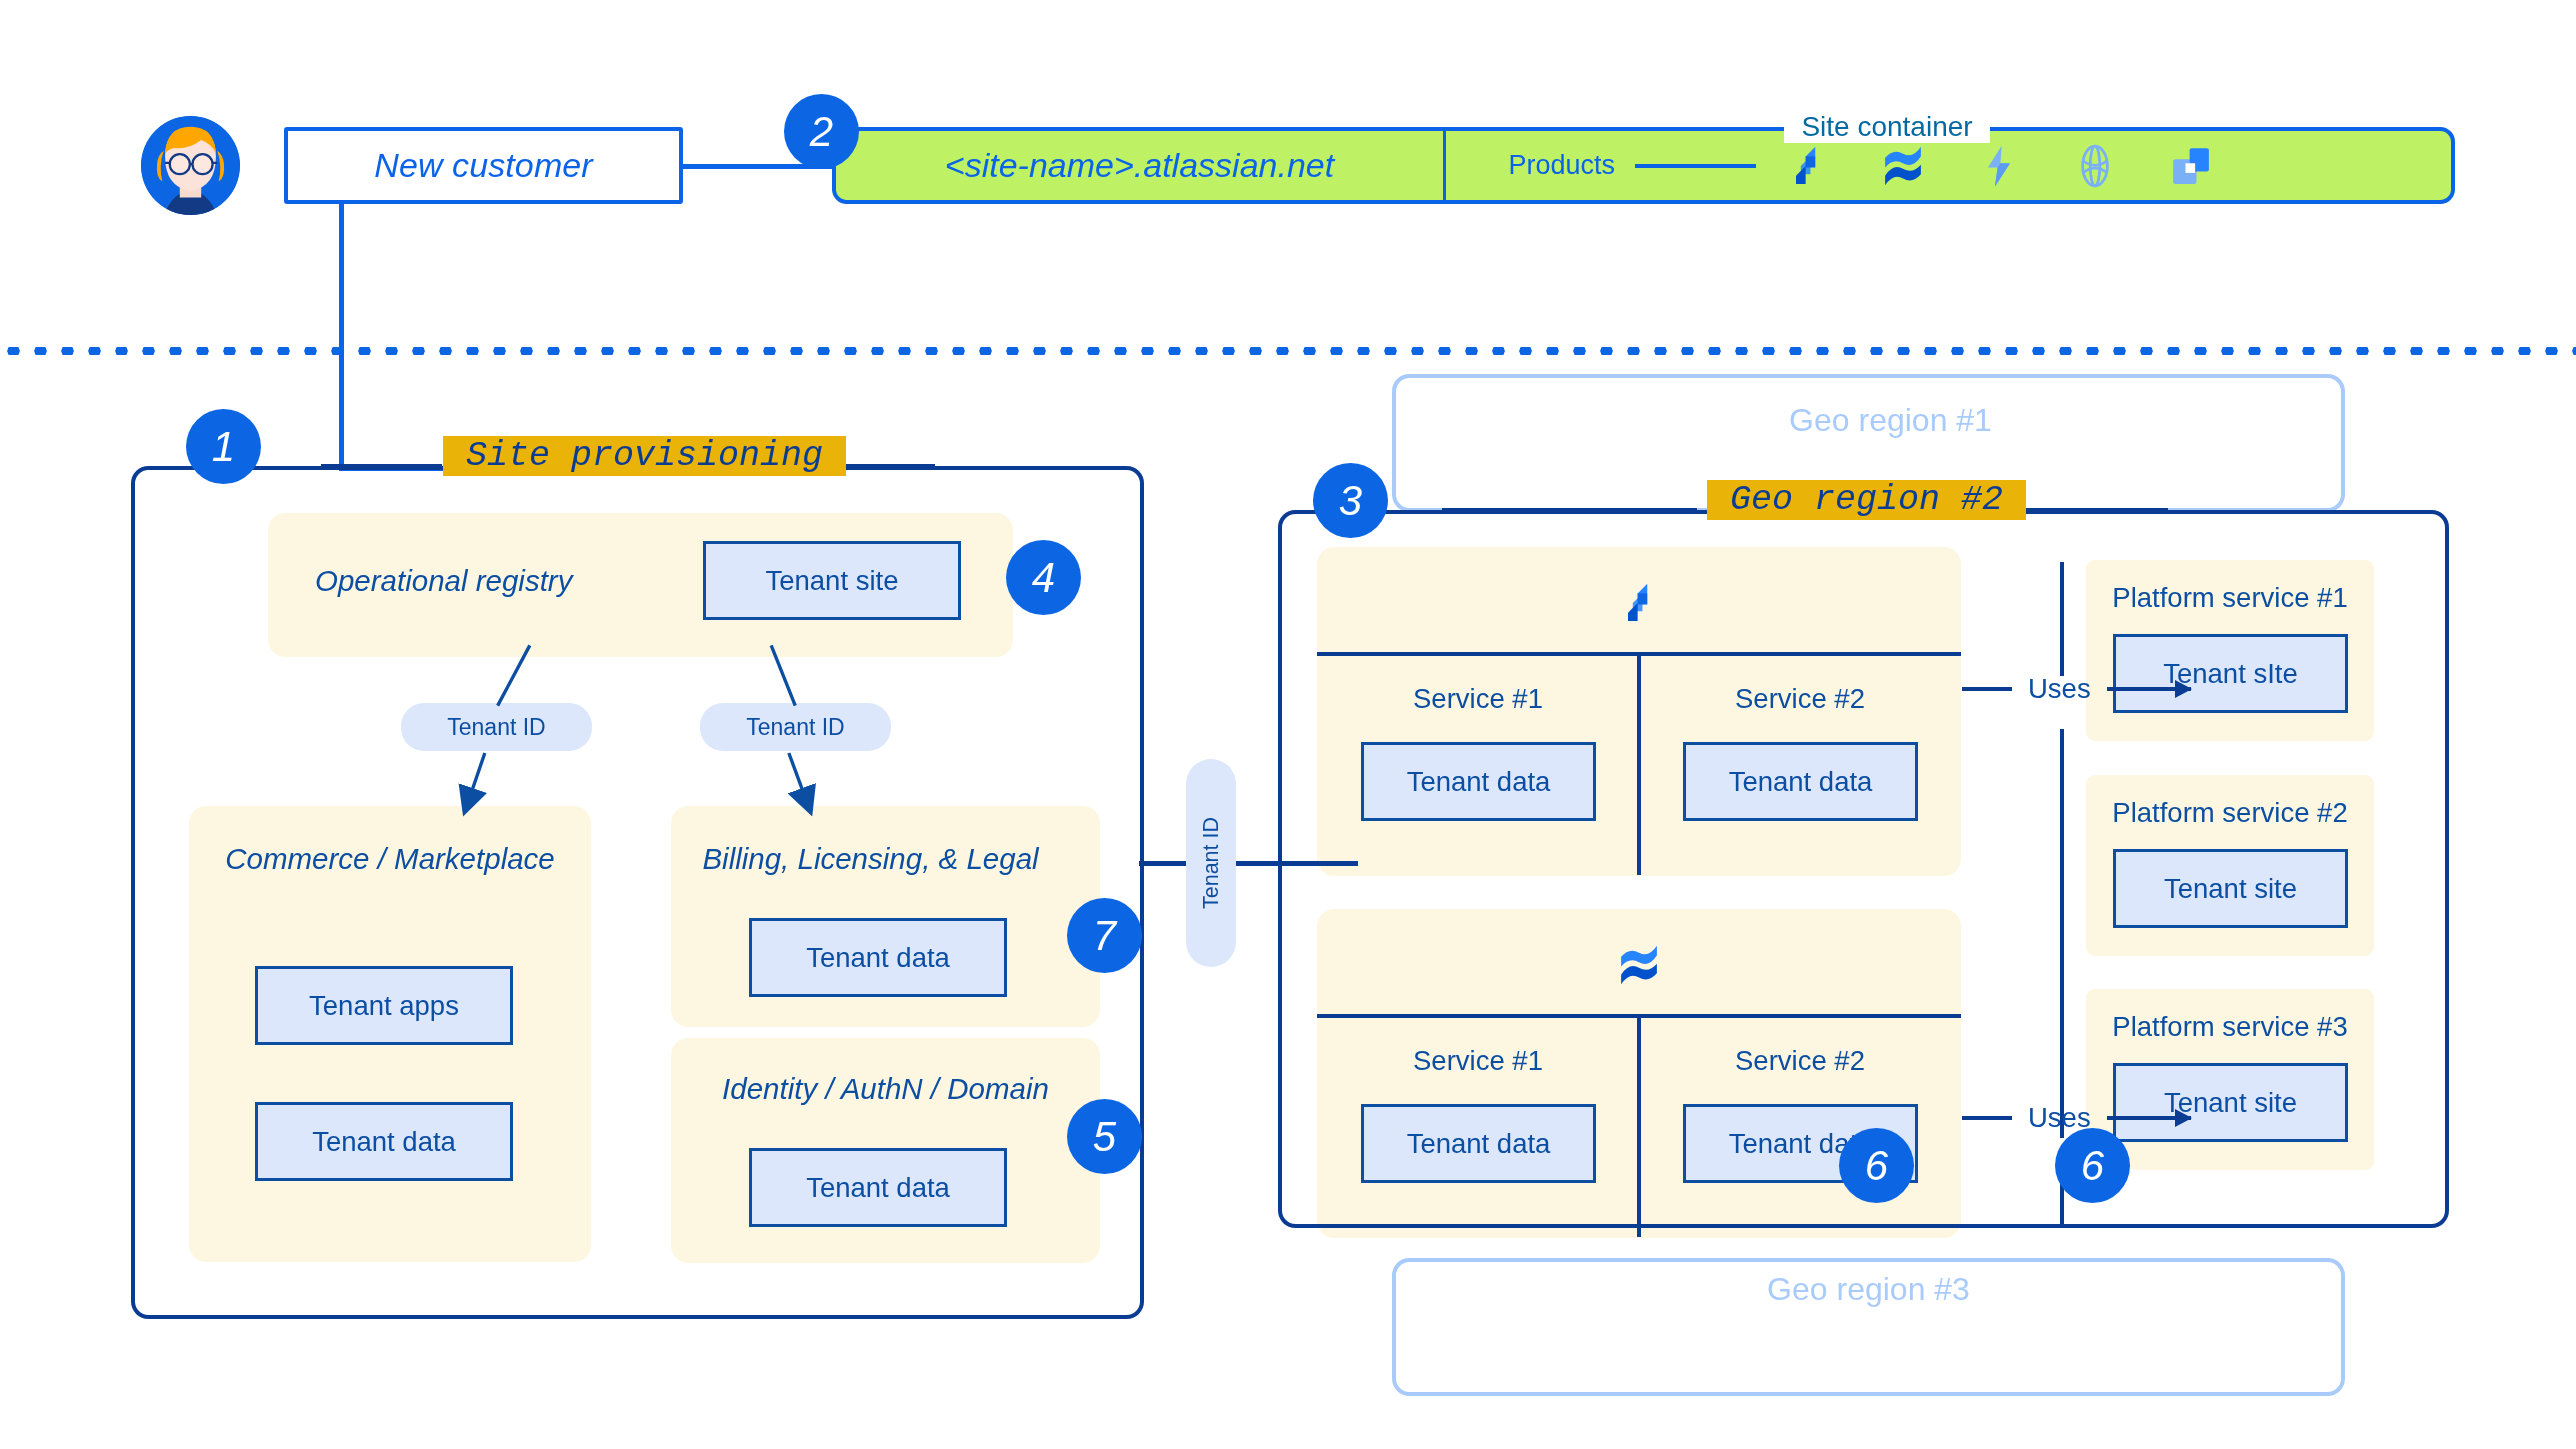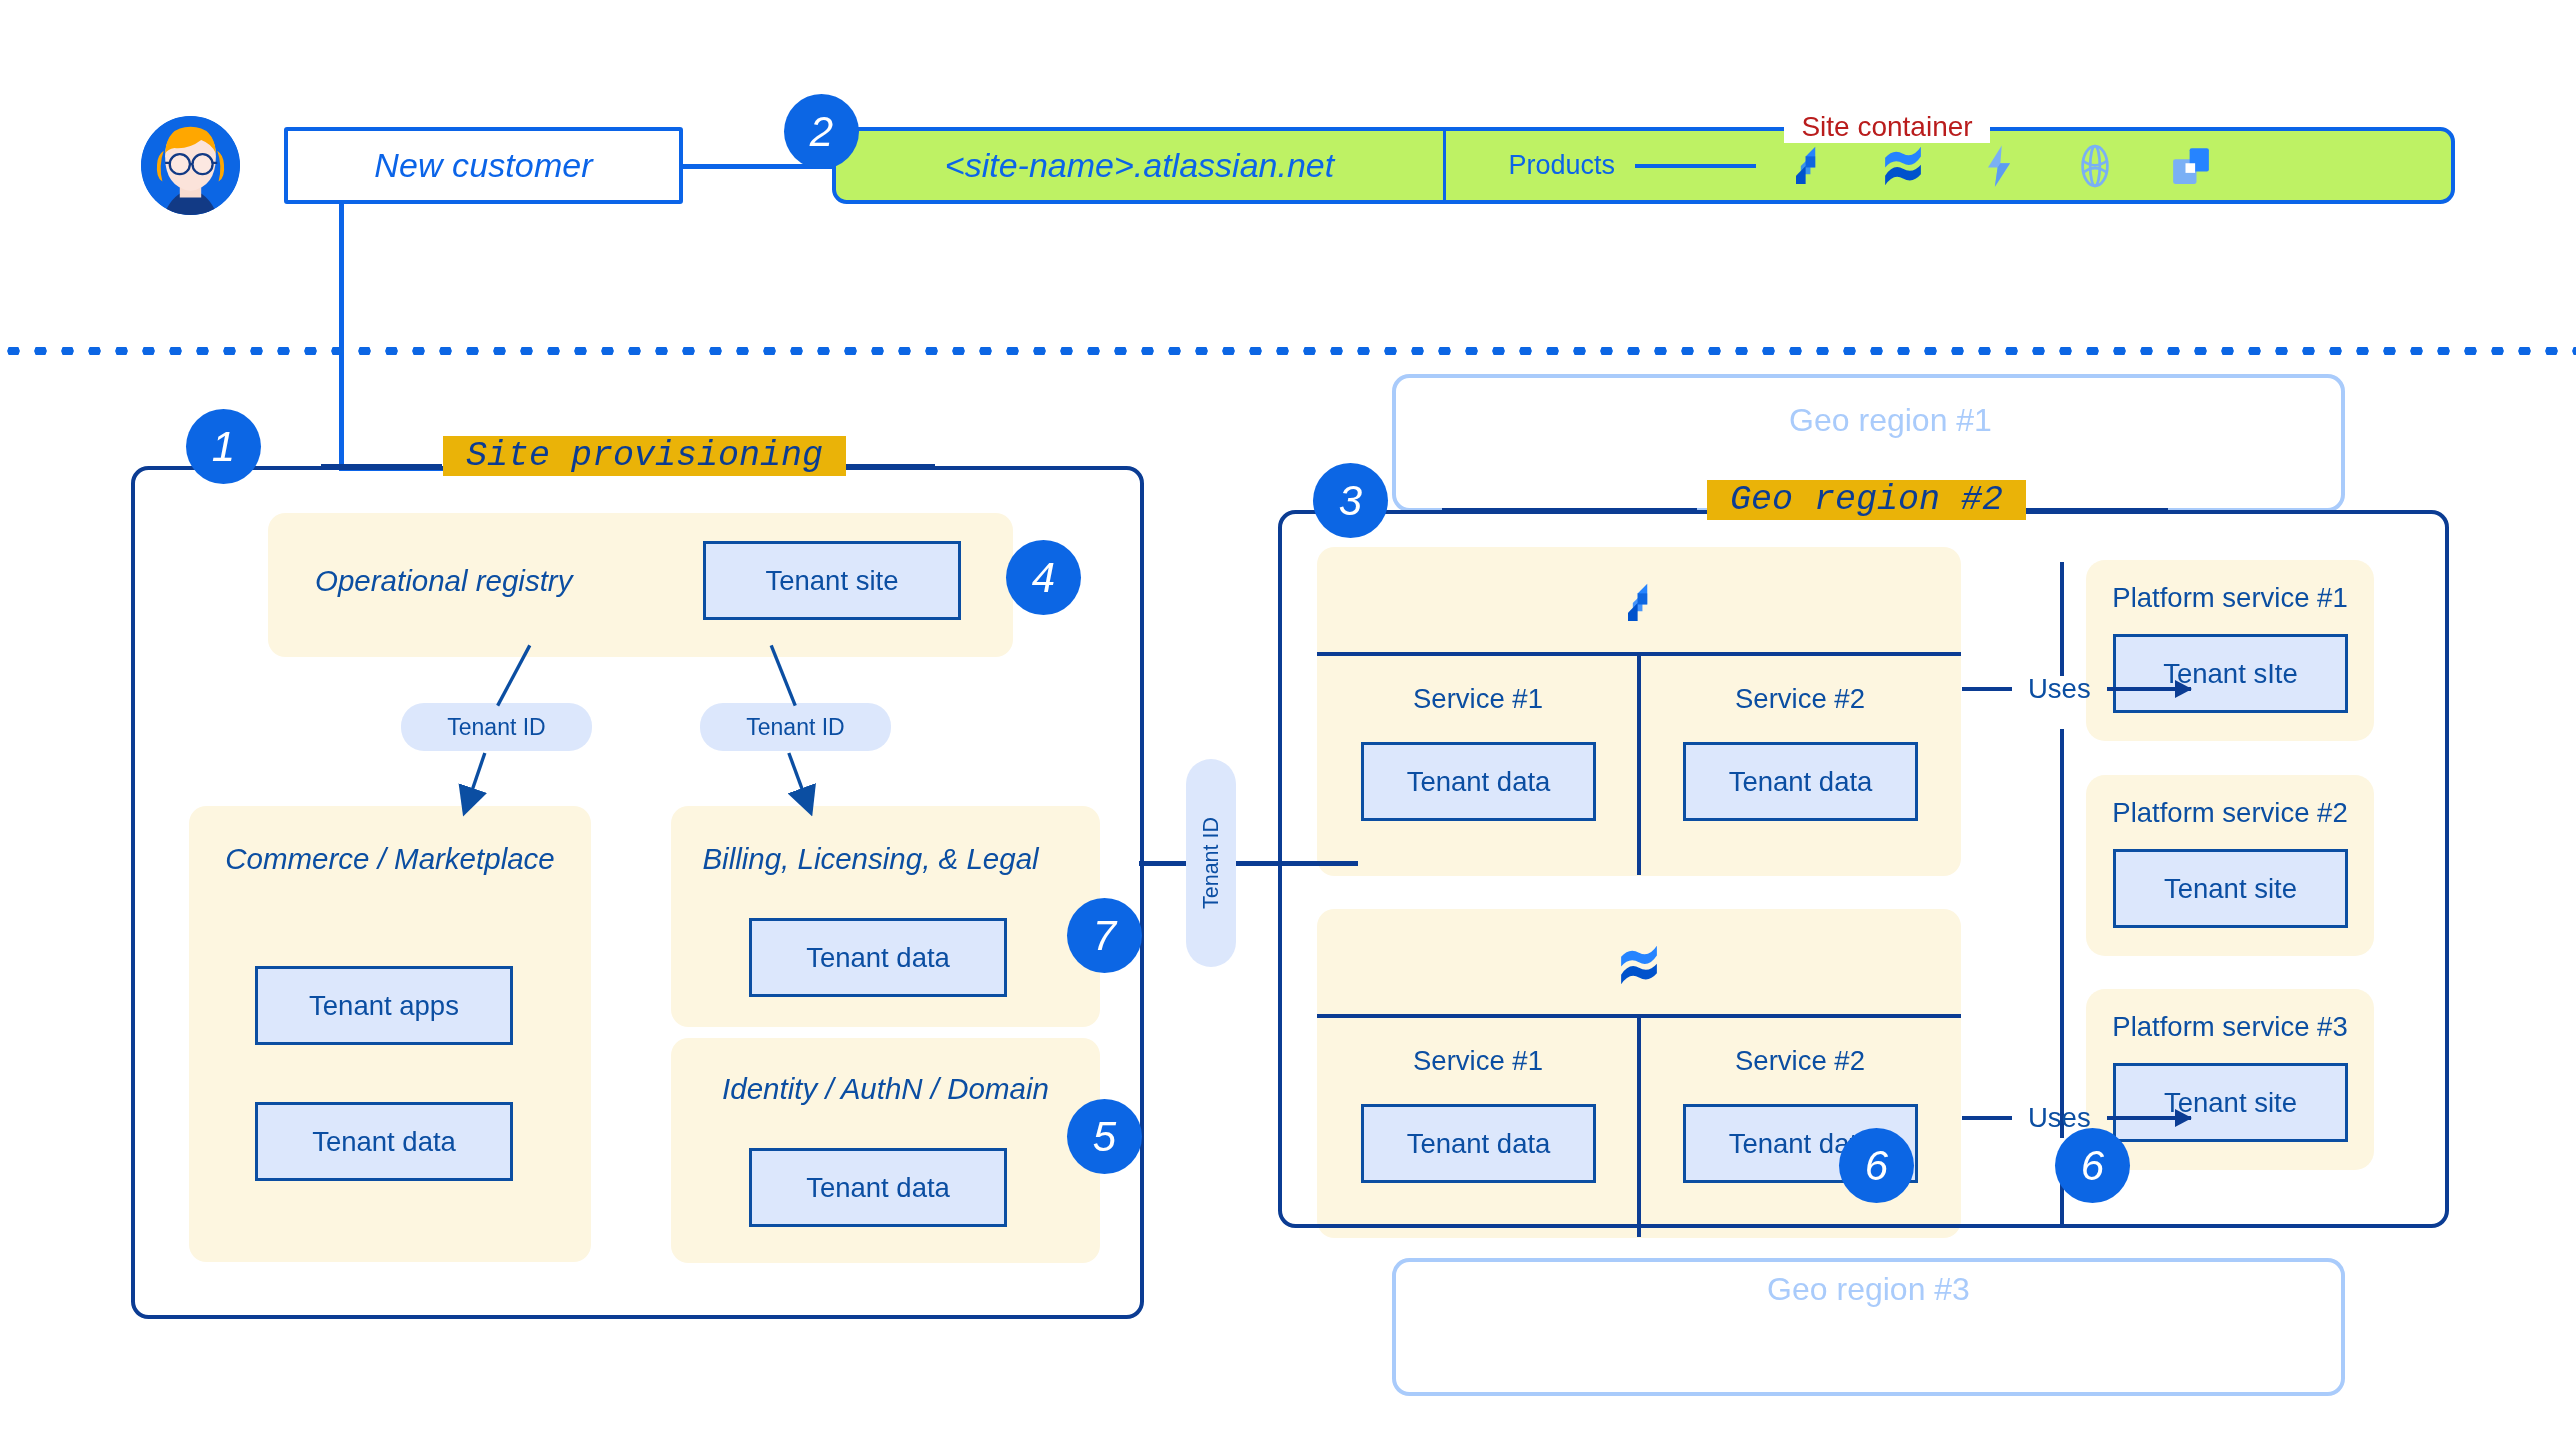--- a/index.html
+++ b/index.html
@@ -33,21 +33,21 @@
   #site-name span{font-size:34px;font-style:italic;color:#0B64E8;}
   #vdiv-site{width:3.4px;height:100%;background:#0B64E8;}
   #prod-area{flex:1;display:flex;align-items:center;padding-left:62px;}
   #prod-label{font-size:27px;color:#0B64E8;}
   #prod-rule{width:121px;height:4px;background:#0B64E8;margin:0 20px;}
   #prod-icons{display:flex;align-items:center;gap:52px;margin-left:9.4px;}
   .prod-ic{width:44px;height:44px;display:block;}
 
   
   #site-container-cap{left:1784px;top:111px;background:#fff;padding:0 17.4px;z-index:6;}
-  #site-container-cap span{font-size:28px;color:#b91c1c;}
+  #site-container-cap span{font-size:28px;color:#0369a1;}
 
   
   #dotted{left:0;top:347px;width:2576px;height:8px;z-index:1;
           background-image:radial-gradient(circle, #0C66E4 42%, rgba(0,0,0,0) 45%);
           background-size:27px 8px;background-repeat:repeat-x;}
 
   
   .frame{border:4.7px solid #0B3C93;border-radius:17.4px;box-sizing:border-box;background:transparent;}
   .frame-cap{background:#eab308;padding:0 23px;z-index:6;font-family:Liberation Mono, monospace;}
   .frame-cap span{font-size:35px;font-style:italic;color:#0B3C93;white-space:nowrap;}
@@ -137,21 +137,21 @@
   #uses-vline-c{left:2060px;top:1171px;width:4px;height:55px;background:#0B3C93;z-index:4;}
 
   .uses-row{position:absolute;display:flex;align-items:center;z-index:5;}
   .uses-dash{width:50px;height:4px;background:#0B3C93;}
   .uses-txt{font-size:27.5px;color:#0B4EA2;margin:0 16px;}
   .uses-arrow{position:relative;width:84px;height:4px;background:#0B3C93;}
   .uses-arrow:after{content:"";position:absolute;right:-1.3px;top:-7.4px;
      border-left:17.4px solid #0B3C93;border-top:9.4px solid transparent;border-bottom:9.4px solid transparent;}
 
   
-  .psvc{position:absolute;background:#FDF6E0;border-radius:19px;}
+  .psvc{position:absolute;background:#FDF6E0;border-radius:9px;}
   .psvc-lbl{position:absolute;width:100%;text-align:center;top:21.5px;}
   .psvc-lbl span{font-size:27.5px;color:#0B4EA2;}
   .psvc-box{position:absolute;left:50%;margin-left:-117px;top:74px;width:235px;height:79px;}
 
   #ps1{left:2086px;top:560px;width:288px;height:181px;}
   #ps2{left:2086px;top:775px;width:288px;height:181px;}
   #ps3{left:2086px;top:989px;width:288px;height:181px;}
 
   
   .badge{position:absolute;border-radius:50%;background:#0C66E4;

